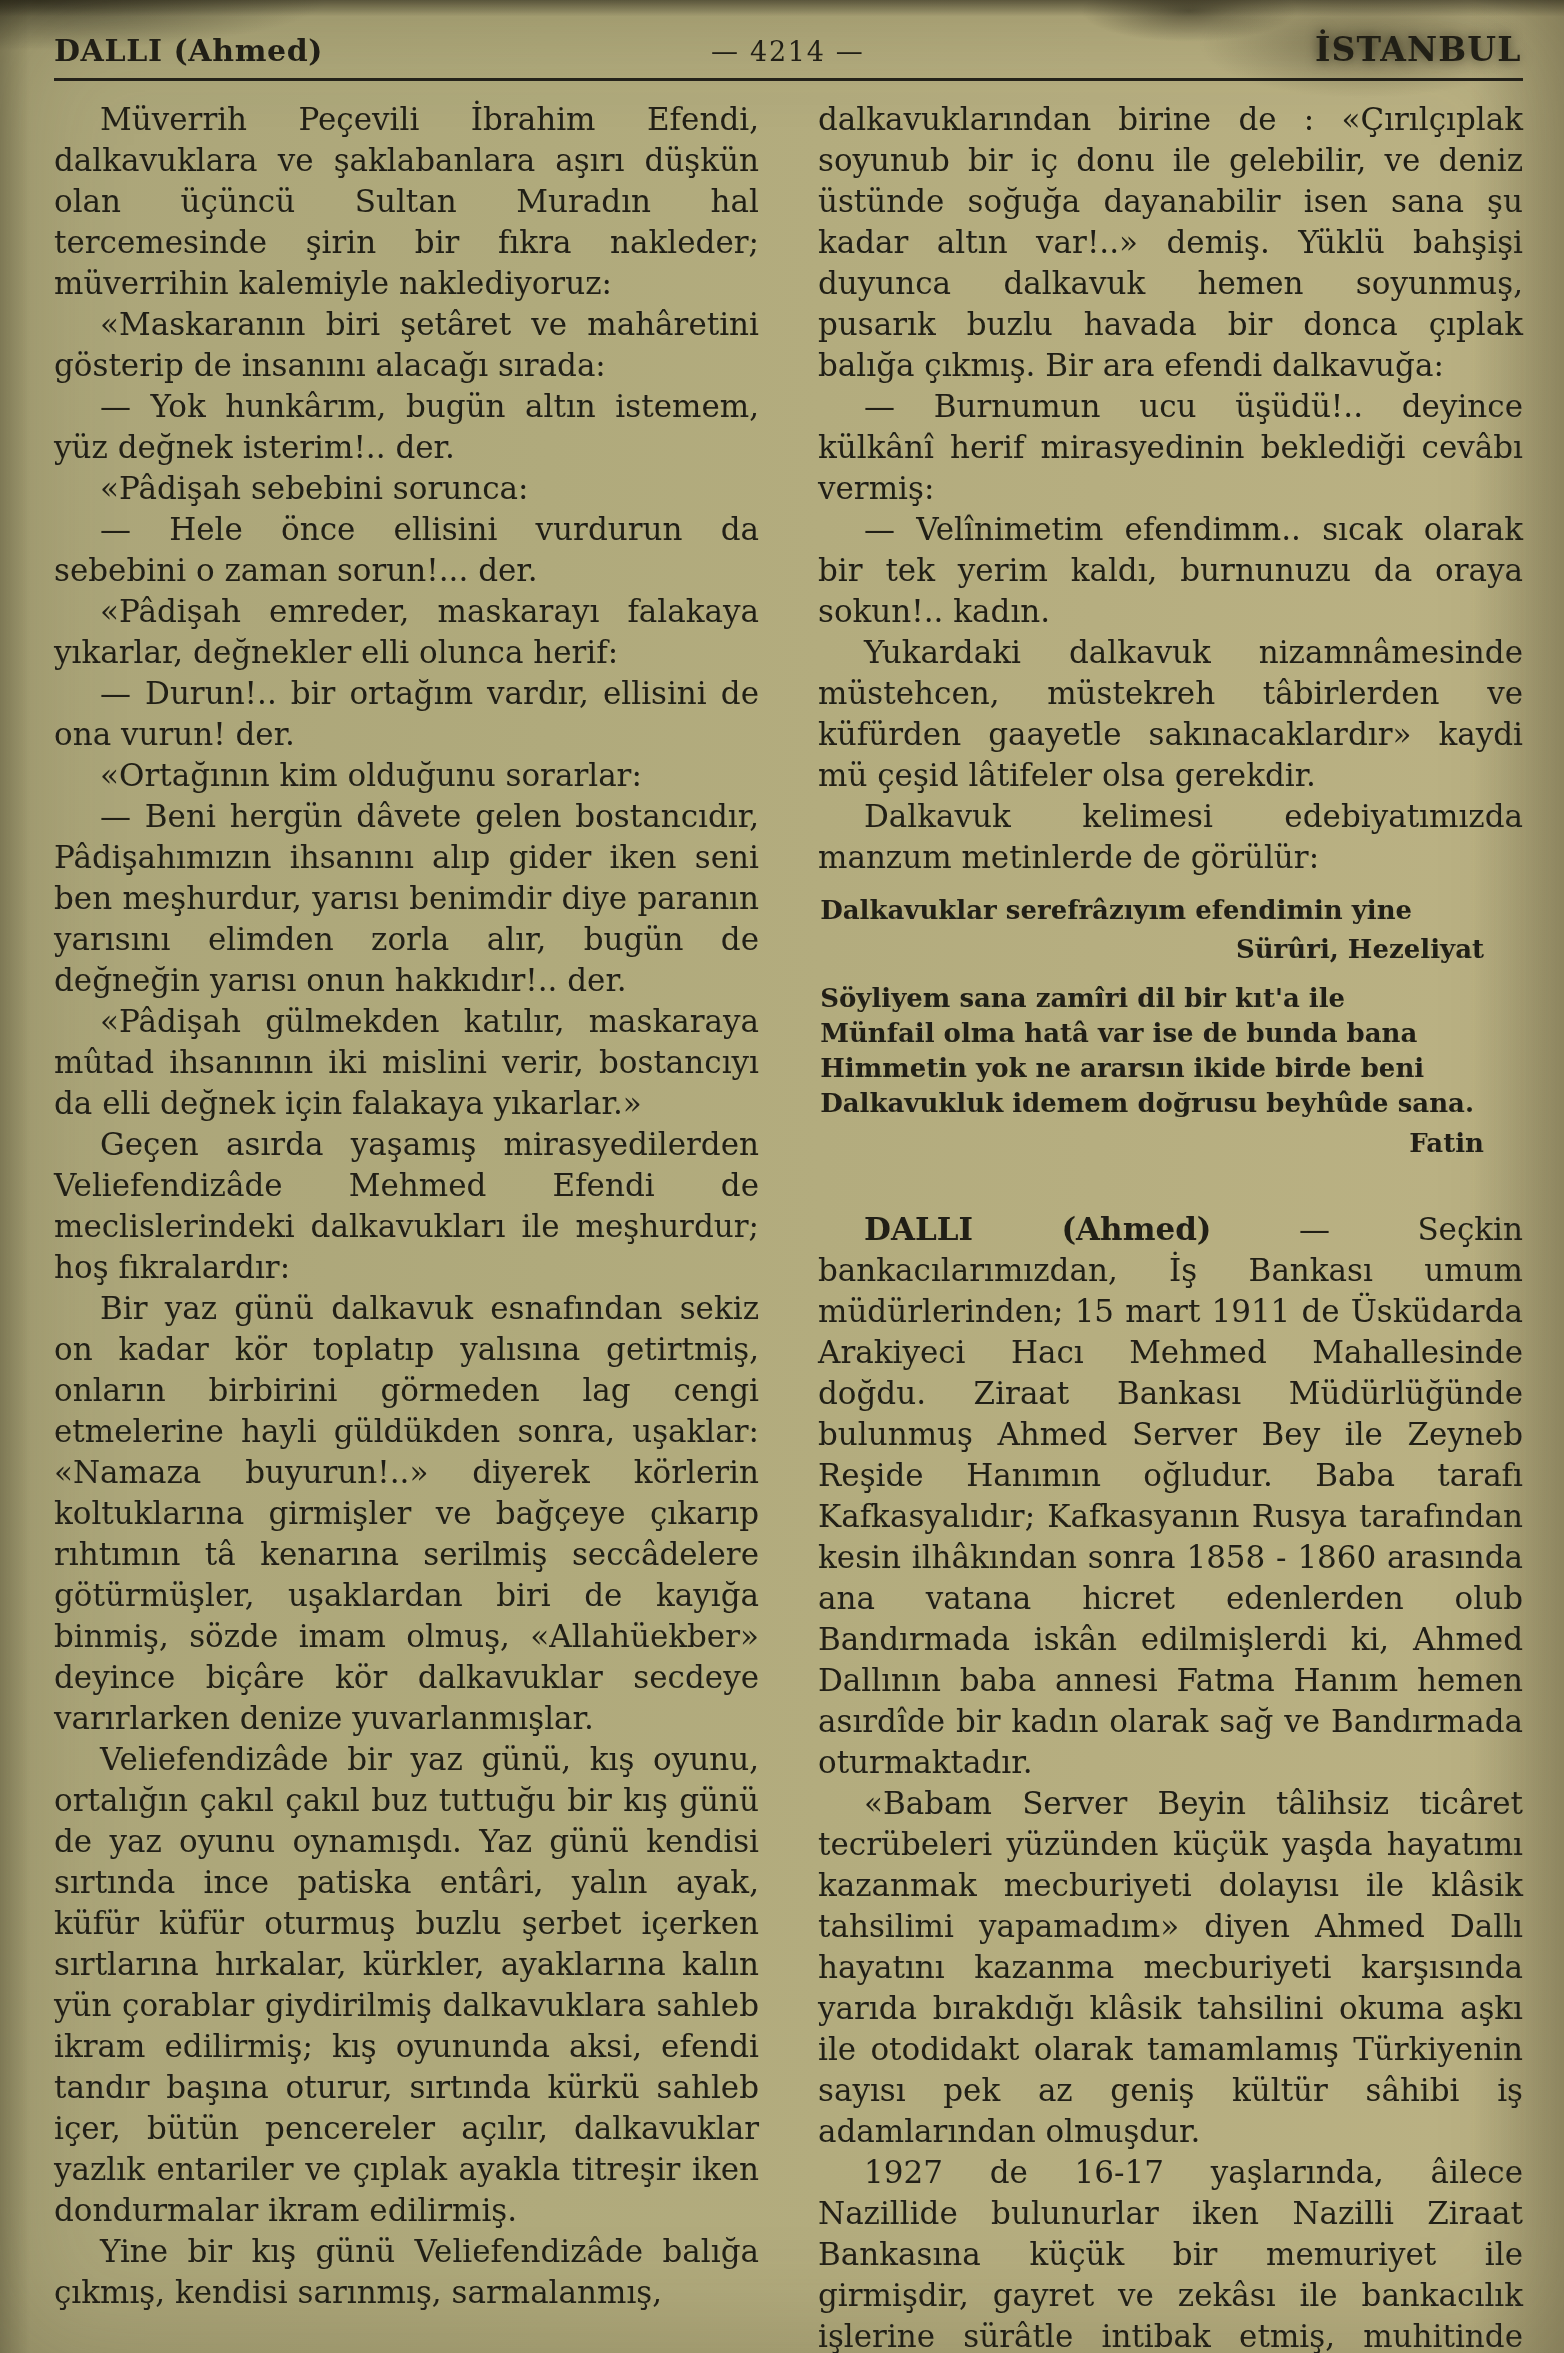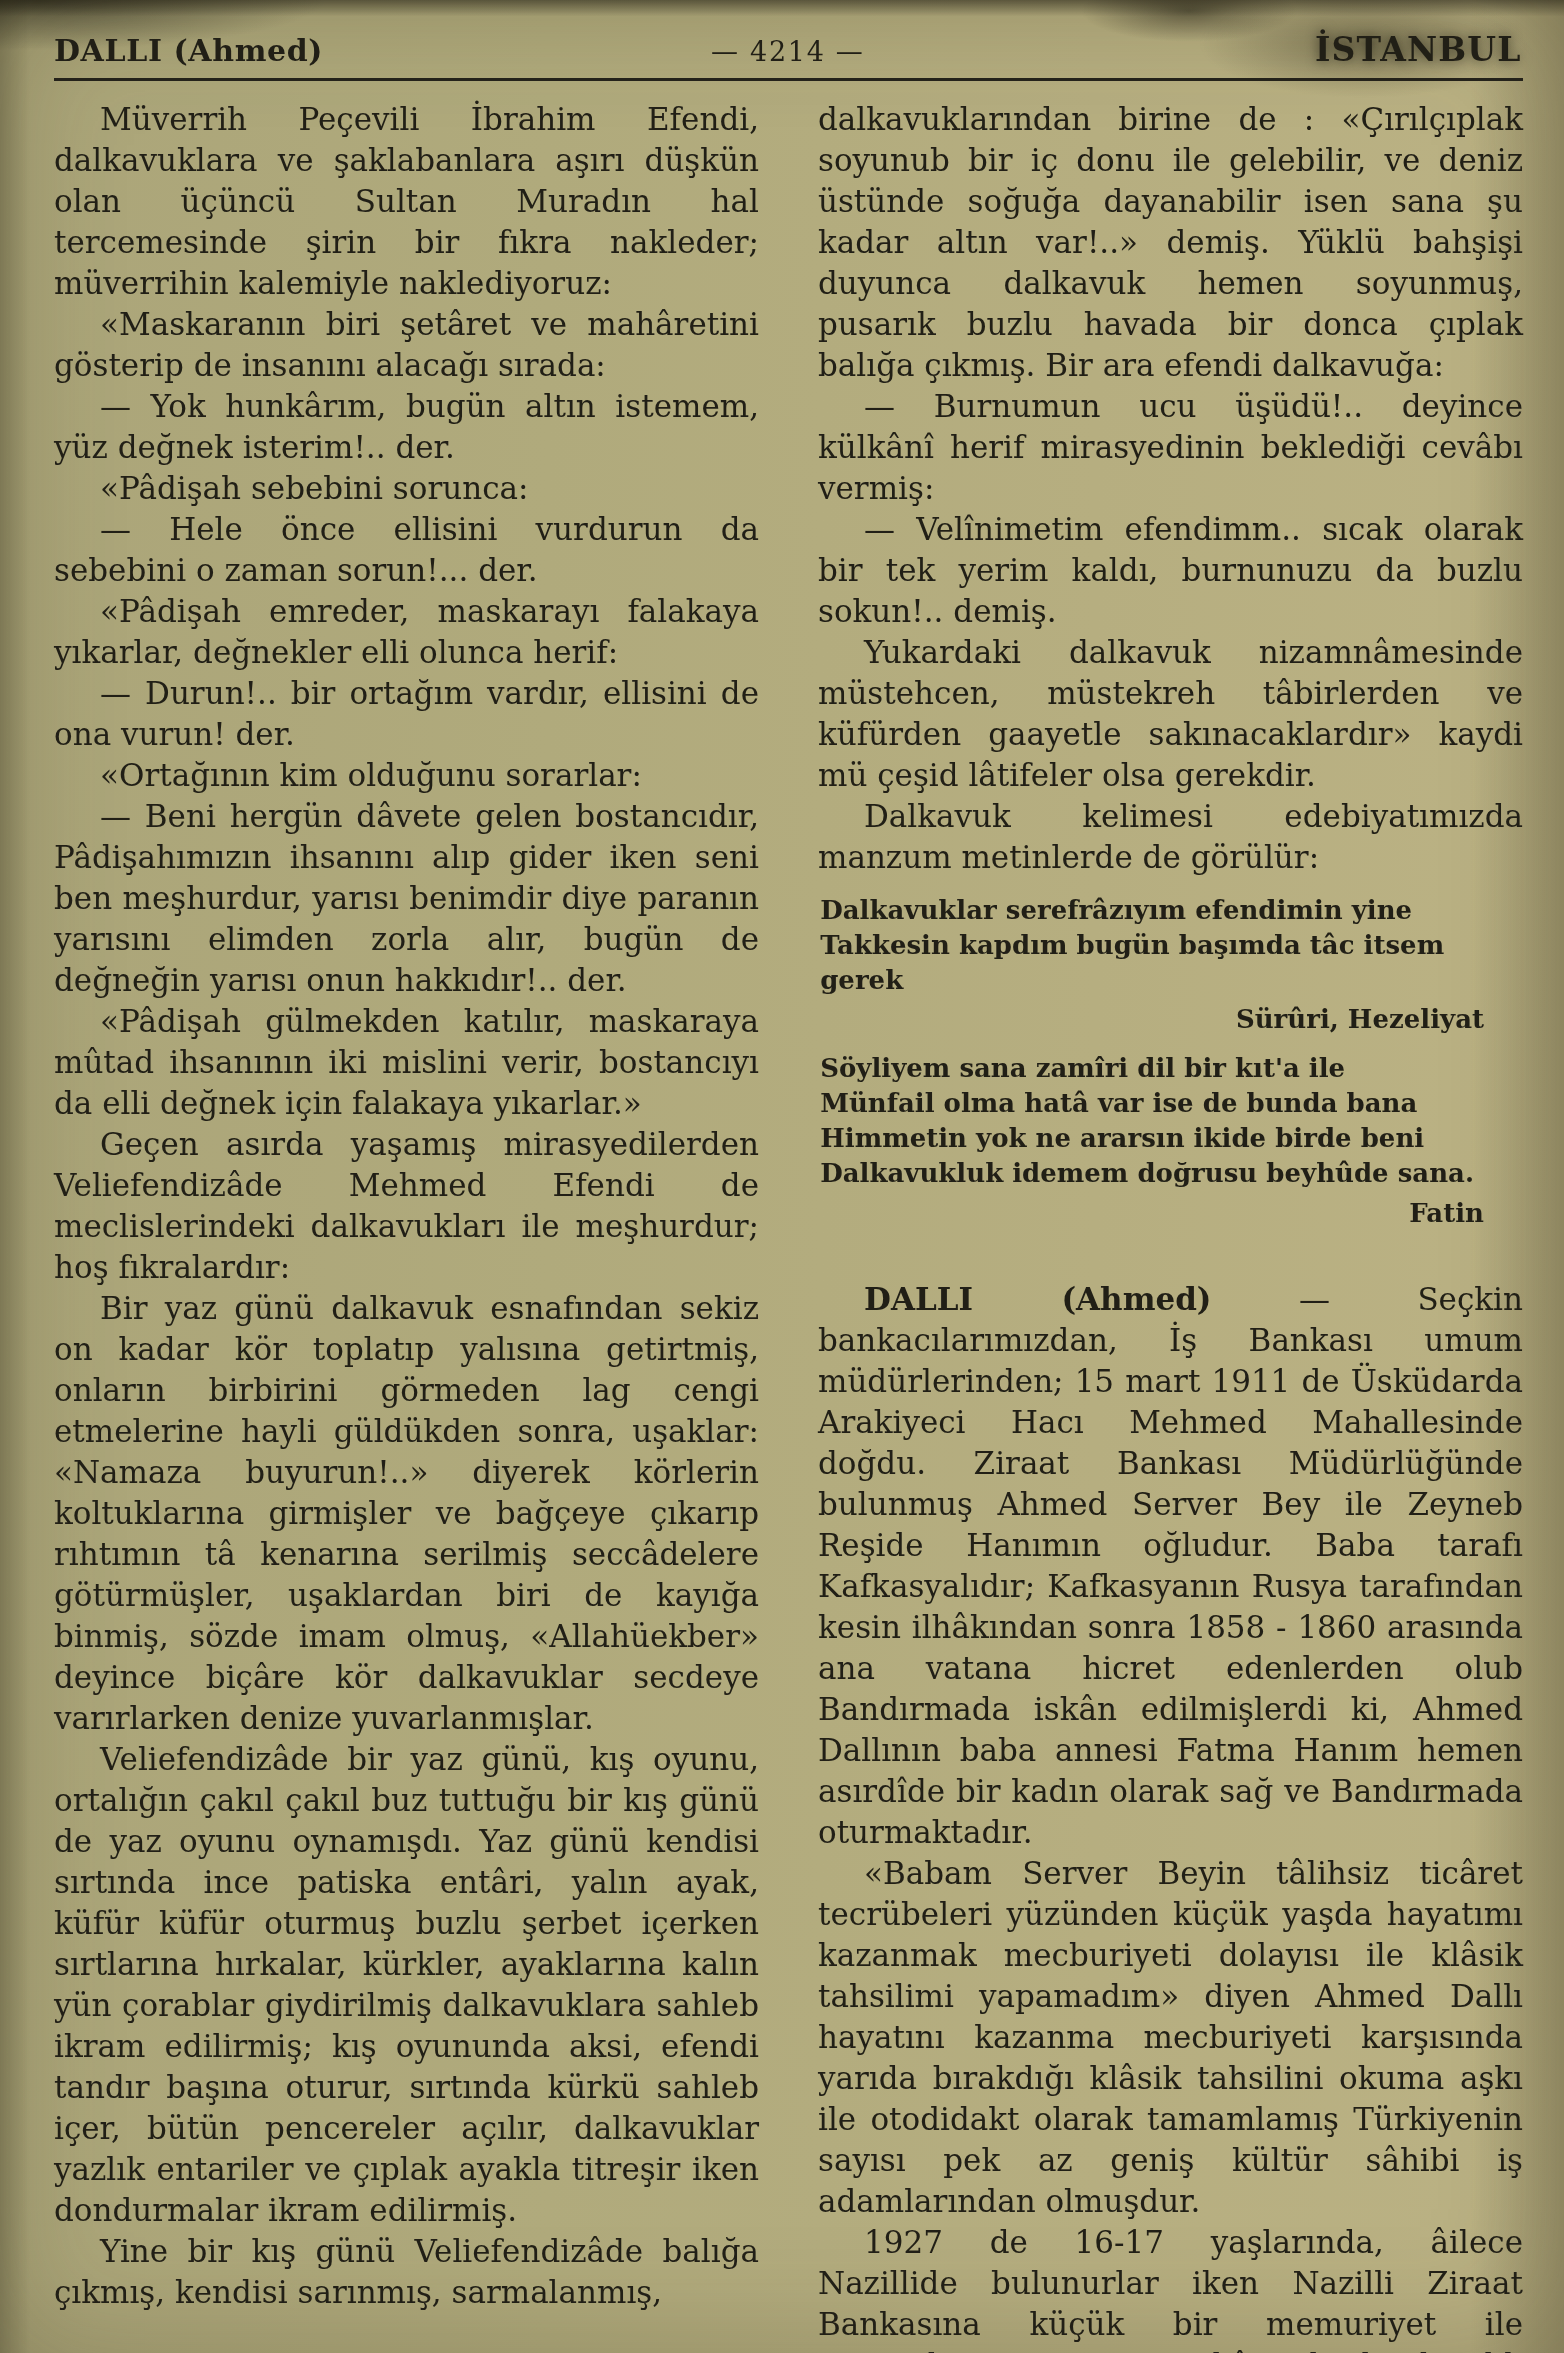--- a/index.html
+++ b/index.html
@@ -115,26 +115,25 @@
         <p class="para indent">— Beni hergün dâvete gelen bostancıdır, Pâdişahımızın ihsanını alıp gider iken seni ben meşhurdur, yarısı benimdir diye paranın yarısını elimden zorla alır, bugün de değneğin yarısı onun hakkıdır!.. der.</p>
         <p class="para indent">«Pâdişah gülmekden katılır, maskaraya mûtad ihsanının iki mislini verir, bostancıyı da elli değnek için falakaya yıkarlar.»</p>
         <p class="para indent">Geçen asırda yaşamış mirasyedilerden Veliefendizâde Mehmed Efendi de meclislerindeki dalkavukları ile meşhurdur; hoş fıkralardır:</p>
         <p class="para indent">Bir yaz günü dalkavuk esnafından sekiz on kadar kör toplatıp yalısına getirtmiş, onların birbirini görmeden lag cengi etmelerine hayli güldükden sonra, uşaklar: «Namaza buyurun!..» diyerek körlerin koltuklarına girmişler ve bağçeye çıkarıp rıhtımın tâ kenarına serilmiş seccâdelere götürmüşler, uşaklardan biri de kayığa binmiş, sözde imam olmuş, «Allahüekber» deyince biçâre kör dalkavuklar secdeye varırlarken denize yuvarlanmışlar.</p>
         <p class="para indent">Veliefendizâde bir yaz günü, kış oyunu, ortalığın çakıl çakıl buz tuttuğu bir kış günü de yaz oyunu oynamışdı. Yaz günü kendisi sırtında ince patiska entâri, yalın ayak, küfür küfür oturmuş buzlu şerbet içerken sırtlarına hırkalar, kürkler, ayaklarına kalın yün çorablar giydirilmiş dalkavuklara sahleb ikram edilirmiş; kış oyununda aksi, efendi tandır başına oturur, sırtında kürkü sahleb içer, bütün pencereler açılır, dalkavuklar yazlık entariler ve çıplak ayakla titreşir iken dondurmalar ikram edilirmiş.</p>
         <p class="para indent">Yine bir kış günü Veliefendizâde balığa çıkmış, kendisi sarınmış, sarmalanmış,</p>
       </div>
     <div class="col" id="col-right">
         <p class="para">dalkavuklarından birine de : «Çırılçıplak soyunub bir iç donu ile gelebilir, ve deniz üstünde soğuğa dayanabilir isen sana şu kadar altın var!..» demiş. Yüklü bahşişi duyunca dalkavuk hemen soyunmuş, pusarık buzlu havada bir donca çıplak balığa çıkmış. Bir ara efendi dalkavuğa:</p>
         <p class="para indent">— Burnumun ucu üşüdü!.. deyince külkânî herif mirasyedinin beklediği cevâbı vermiş:</p>
-        <p class="para indent">— Velînimetim efendimm.. sıcak olarak bir tek yerim kaldı, burnunuzu da buzlu sokun!.. demiş.</p>
+        <p class="para indent">— Velînimetim efendimm.. sıcak olarak bir tek yerim kaldı, burnunuzu da oraya sokun!.. kadın.</p>
         <p class="para indent">Yukardaki dalkavuk nizamnâmesinde müstehcen, müstekreh tâbirlerden ve küfürden gaayetle sakınacaklardır» kaydi mü çeşid lâtifeler olsa gerekdir.</p>
         <p class="para indent">Dalkavuk kelimesi edebiyatımızda manzum metinlerde de görülür:</p>
         <div class="verse">
           <div class="verse-line">Dalkavuklar serefrâzıyım efendimin yine</div>
-          <div class="verse-line">Takkesin kapdım bugün başımda tâc itsem gerek</div>
         </div>
         <div class="attribution">Sürûri, Hezeliyat</div>
         <div class="verse">
           <div class="verse-line">Söyliyem sana zamîri dil bir kıt'a ile</div>
           <div class="verse-line">Münfail olma hatâ var ise de bunda bana</div>
           <div class="verse-line">Himmetin yok ne ararsın ikide birde beni</div>
           <div class="verse-line">Dalkavukluk idemem doğrusu beyhûde sana.</div>
         </div>
         <div class="attribution">Fatin</div>
         <p class="para indent entry"><span class="entry-lead">DALLI (Ahmed)</span> — Seçkin bankacılarımızdan, İş Bankası umum müdürlerinden; 15 mart 1911 de Üsküdarda Arakiyeci Hacı Mehmed Mahallesinde doğdu. Ziraat Bankası Müdürlüğünde bulunmuş Ahmed Server Bey ile Zeyneb Reşide Hanımın oğludur. Baba tarafı Kafkasyalıdır; Kafkasyanın Rusya tarafından kesin ilhâkından sonra 1858 - 1860 arasında ana vatana hicret edenlerden olub Bandırmada iskân edilmişlerdi ki, Ahmed Dallının baba annesi Fatma Hanım hemen asırdîde bir kadın olarak sağ ve Bandırmada oturmaktadır.</p>

